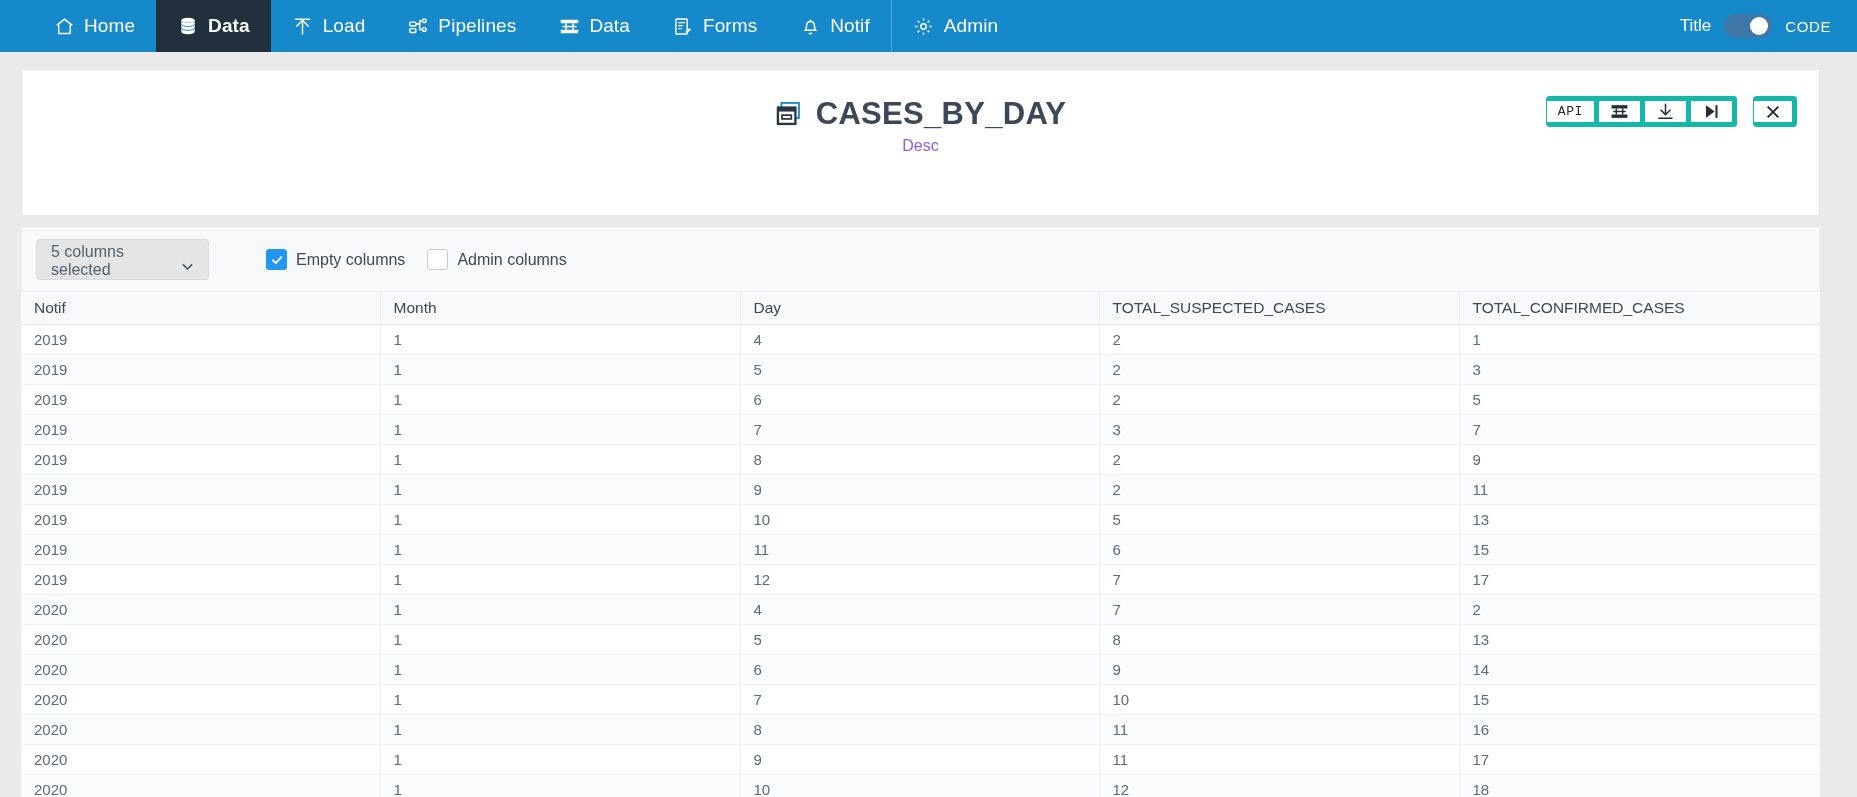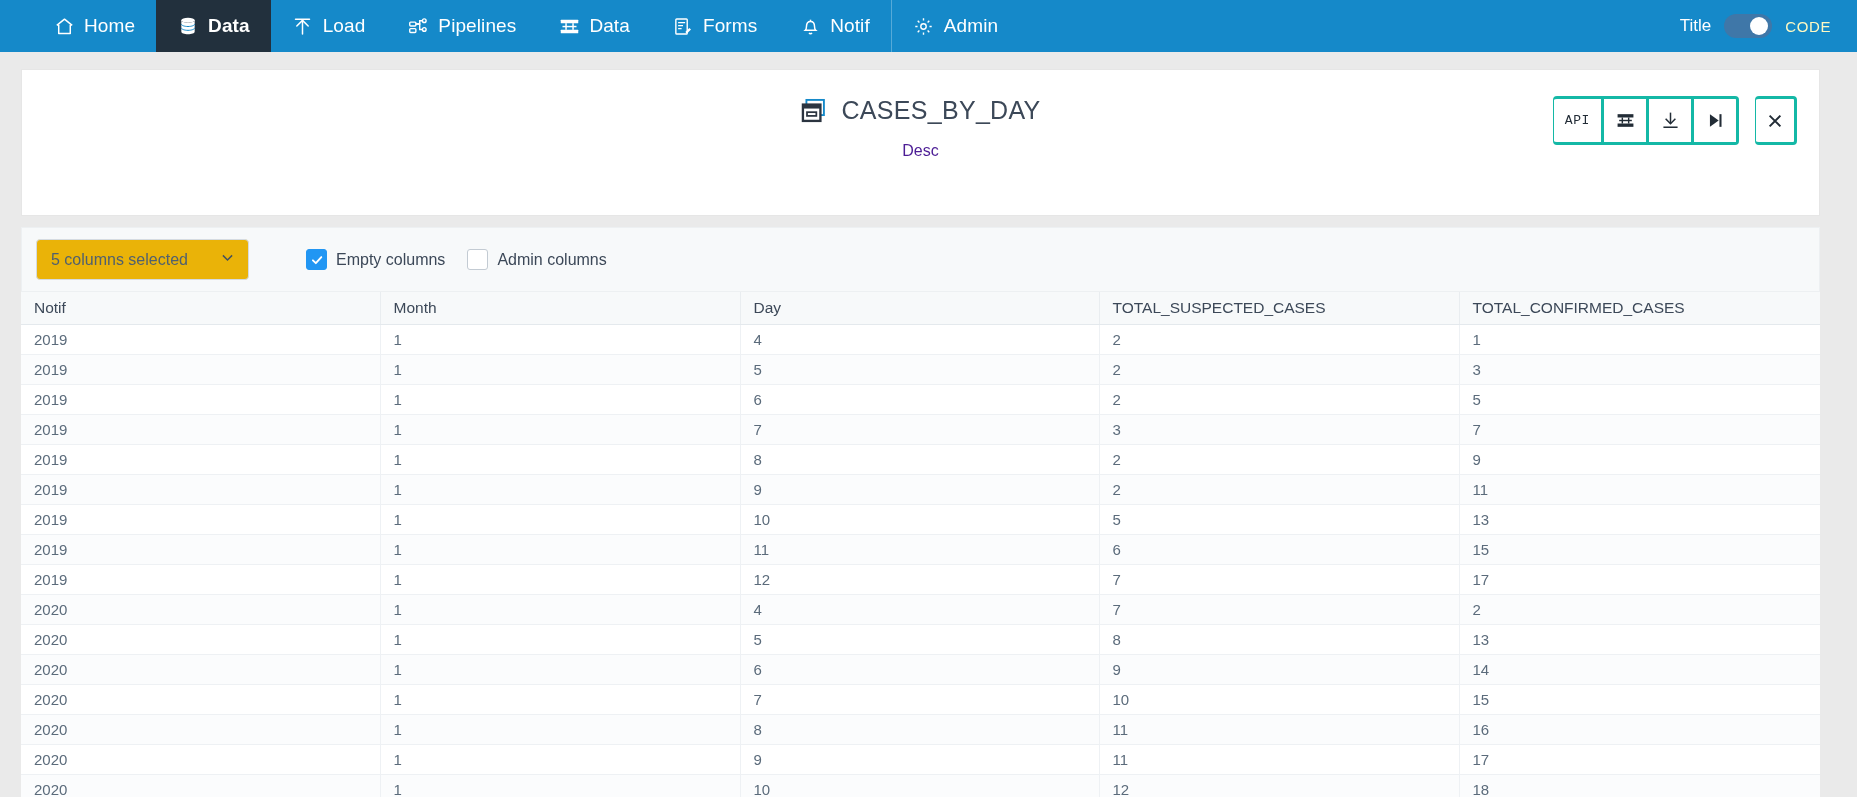--- a/index.html
+++ b/index.html
@@ -84,46 +84,46 @@
   }
   .title-block {
     position: absolute;
     left: 0; right: 0; top: 26px;
     text-align: center;
   }
   .title-row {
     display: inline-flex;
     align-items: center;
     gap: 13px;
-    font-size: 25px;
+    font-size: 31px;
     color: #3c4858;
-    font-weight: 400;
+    font-weight: 700;
     letter-spacing: .3px;
   }
   .title-icon { display: inline-flex; width: 28px; height: 28px; }
   .desc {
-    margin-top: 13px;
+    margin-top: 5px;
     font-size: 16px;
-    color: #4c1d95;
+    color: #8b5cf6;
   }
 
   .hdr-actions {
     position: absolute;
     right: 22px; top: 26px;
     display: flex;
     align-items: center;
     gap: 16px;
   }
   .btn-group { display: flex; }
   .hbtn {
-    height: 49px;
+    height: 31px;
     min-width: 45px;
     padding: 0 11px;
     background: #ffffff;
-    border: 3px solid #14b8a6;
+    border: 5px solid #14b8a6;
     display: flex;
     align-items: center;
     justify-content: center;
     cursor: pointer;
     color: #222c36;
   }
   .btn-group .hbtn { border-radius: 0; border-left-width: 0; }
   .btn-group .hbtn:first-child { border-left-width: 1px; border-radius: 4px 0 0 4px; }
   .btn-group .hbtn:last-child { border-radius: 0 4px 4px 0; }
   .hbtn.solo { border-radius: 4px; border-left-width: 1px; min-width: 42px; }
@@ -140,27 +140,27 @@
     left: 21px; top: 227px;
     width: 1799px; height: 65px;
     background: #f7f9fa;
     border: 1px solid #edf0f2;
     display: flex;
     align-items: center;
     padding-left: 14px;
     gap: 14px;
   }
   .col-select {
-    width: 213px;
+    width: 173px;
     height: 41px;
-    background: #eab308;
+    background: #e5e5e5;
     border: 1px solid #d5dbe1;
     border-radius: 4px;
     display: flex;
-    align-items: center;
+    align-items: flex-end;
     justify-content: space-between;
     padding: 0 12px 0 14px;
     font-size: 16px;
     color: #50606f;
     cursor: pointer;
   }
   .chk-wrap { display: flex; align-items: center; gap: 9px; cursor: pointer; }
   .chk {
     width: 21px; height: 21px;
     border-radius: 3px;

